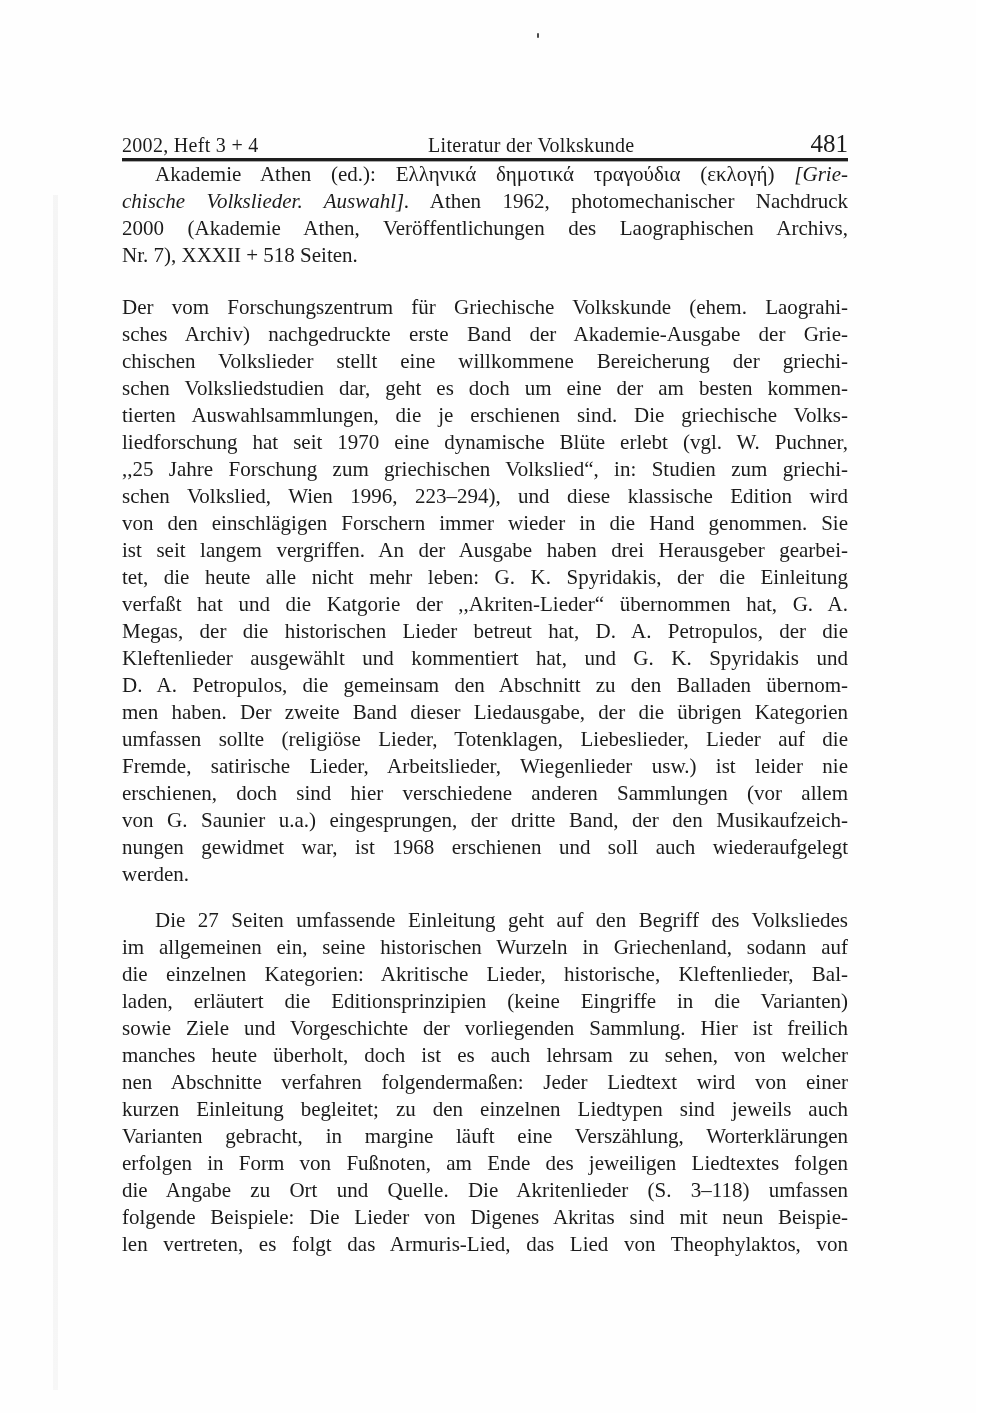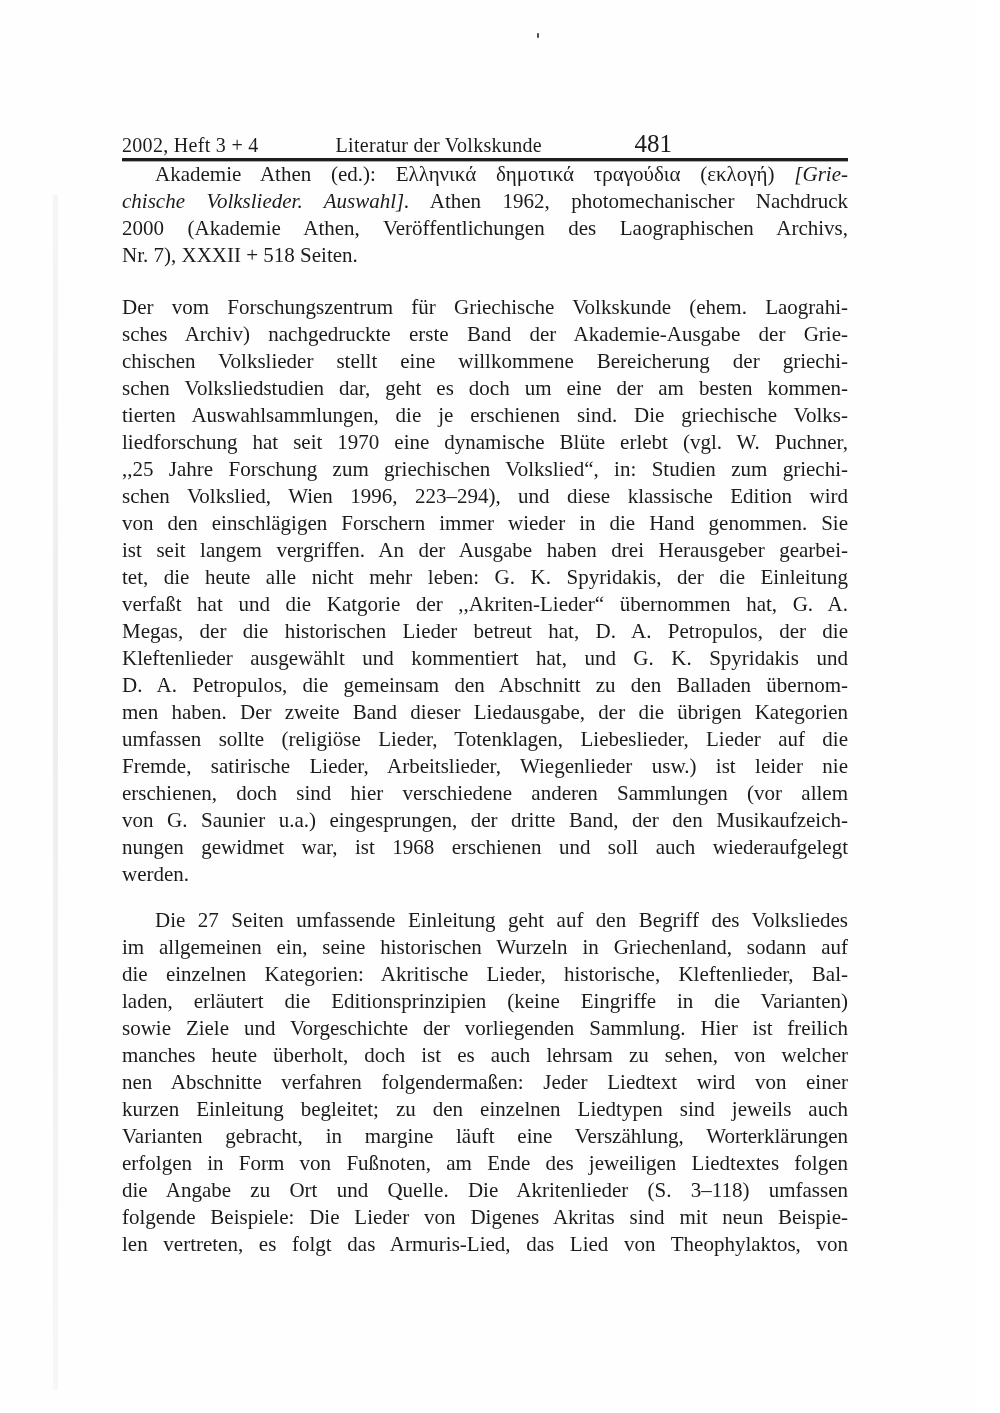--- a/index.html
+++ b/index.html
@@ -34,22 +34,22 @@
     position: absolute;
     left: 122px; top: 130px;
     width: 726px;
   }
   .header {
     display: flex;
     align-items: baseline;
     height: 26px;
   }
   .h-left  { flex: 1; text-align: left;  font-size: 20px; letter-spacing: 0.3px; }
-  .h-center{ flex: 1.4; text-align: left; font-size: 20px; letter-spacing: 0.3px; }
-  .h-right { flex: 1; text-align: left; font-size: 25px; }
+  .h-center{ flex: 1.4; text-align: right; font-size: 20px; letter-spacing: 0.3px; }
+  .h-right { flex: 1; text-align: right; font-size: 25px; }
   .rule {
     margin-top: 2px;
     height: 3px;
     background: #1e1e1e;
     box-shadow: 0 0.5px 0 #555;
   }
   .para { font-size: 21px; }
   .para-citation { }
   .para-review-1 { margin-top: 25px; }
   .para-review-2 { margin-top: 19px; }

